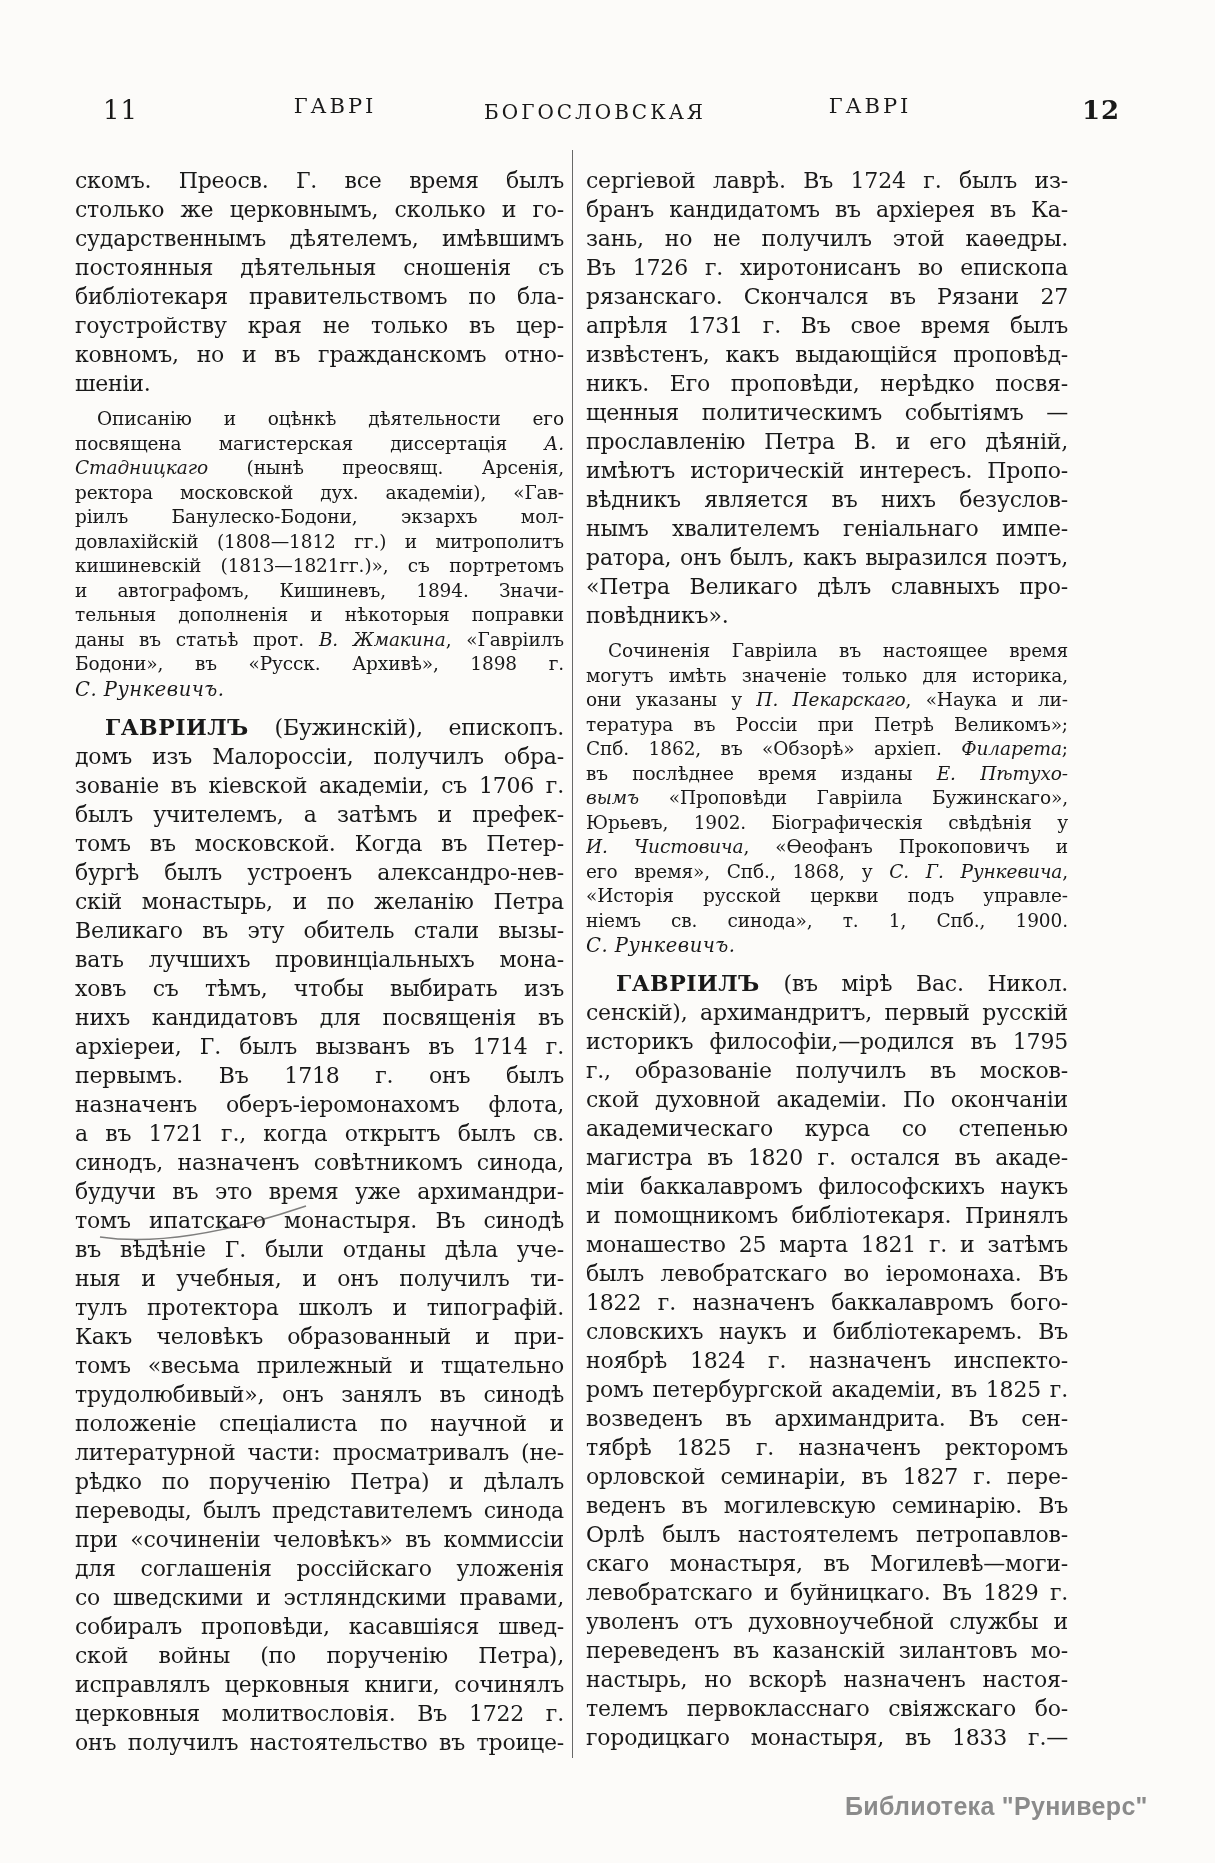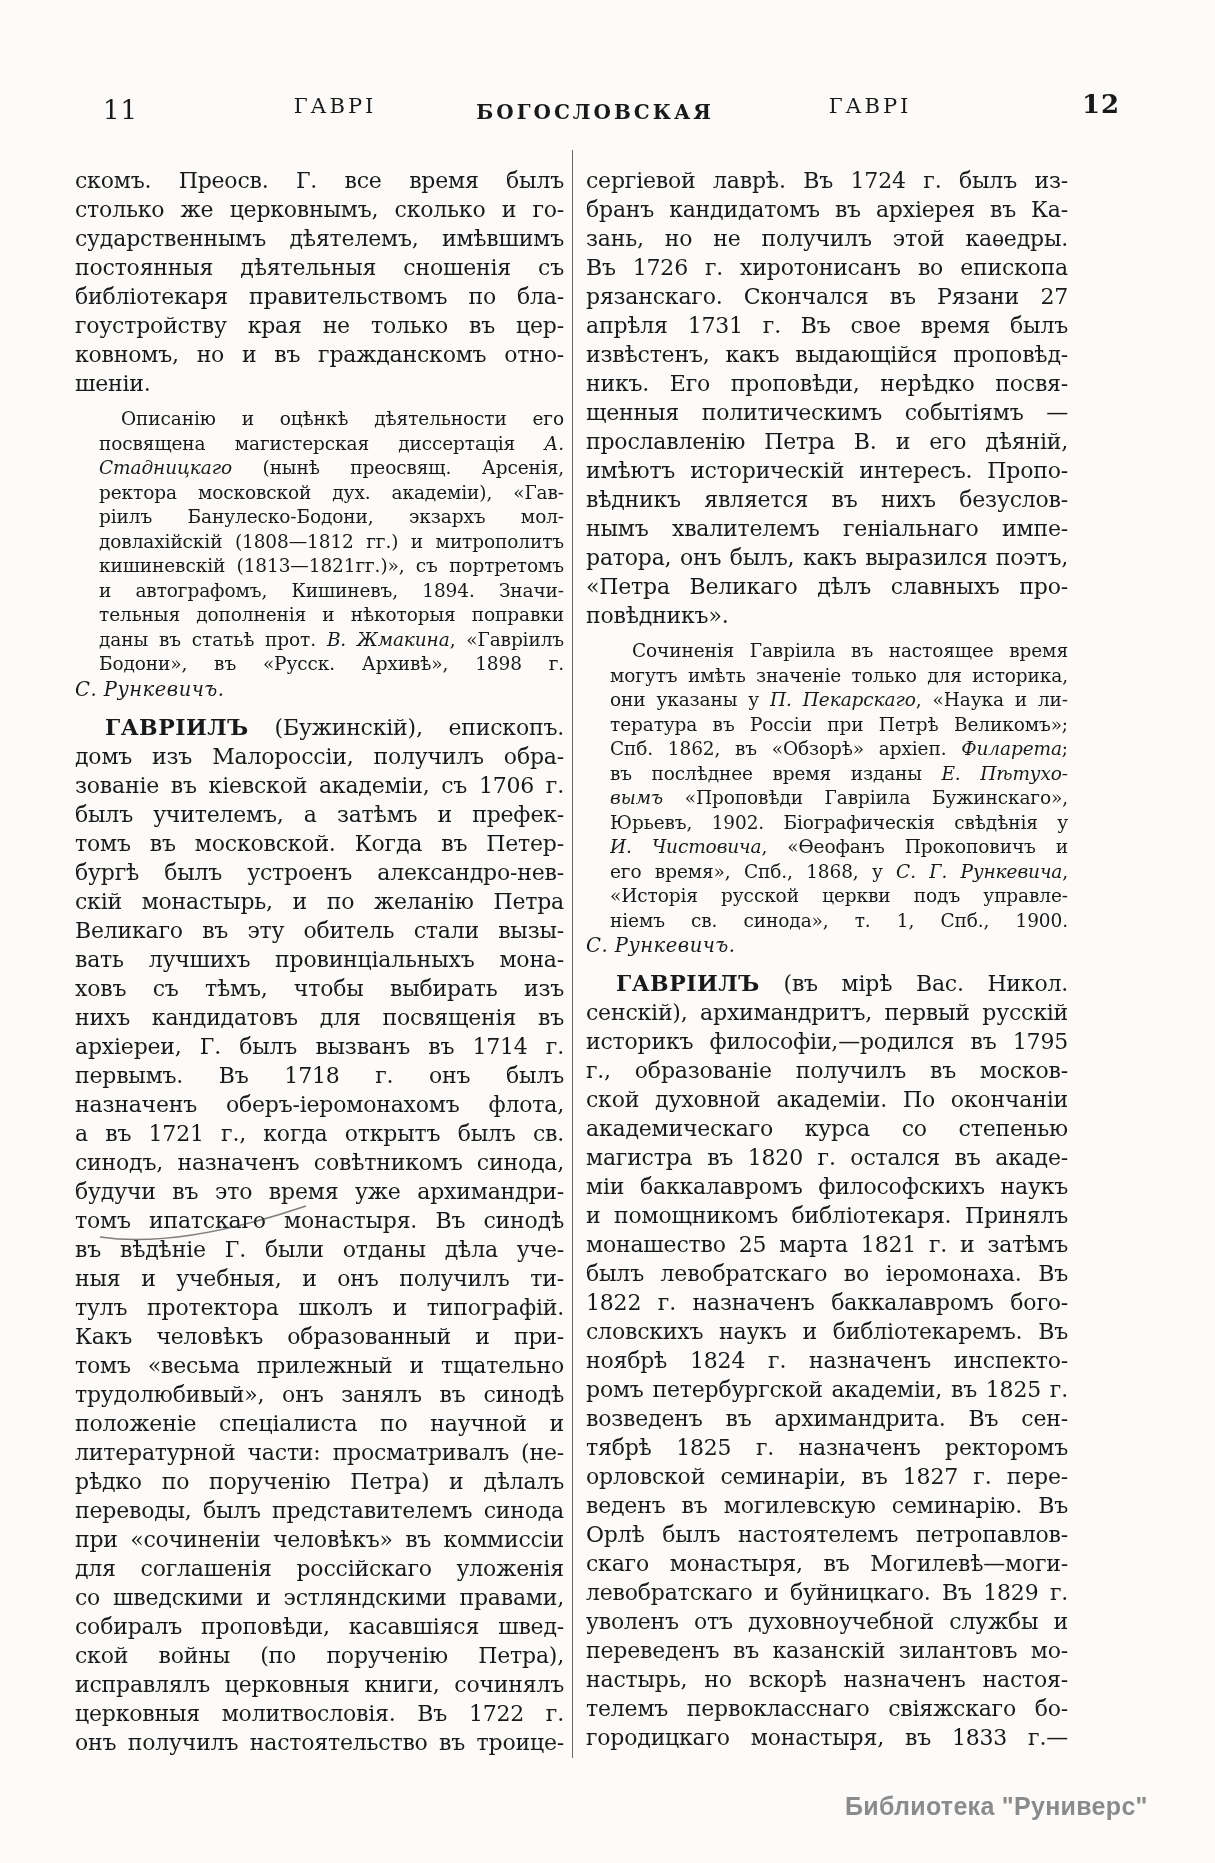--- a/index.html
+++ b/index.html
@@ -10,25 +10,25 @@
     color:#191919;
     font-family:"DejaVu Serif","Liberation Serif",serif;
     overflow:hidden;
   }
   .page { position:absolute; inset:0; }
 
   
   .runhead span { position:absolute; white-space:nowrap; }
   .pn { font-size:26px; letter-spacing:1px; }
   #pn-l { left:103px; top:95px; }
-  #pn-r { left:1082px; top:89px; font-weight:bold; }
+  #pn-r { left:1082px; top:95px; font-weight:bold; }
   .rt { font-size:21px; letter-spacing:3px; }
   #rt-l { left:335px; top:94px; transform:translateX(-50%); }
   #rt-r { left:870px; top:94px; transform:translateX(-50%); }
-  .ct { font-size:20px; letter-spacing:3px; left:595px; top:100px; transform:translateX(-50%);font-weight:bold; }
+  .ct { font-size:20px; letter-spacing:3px; left:595px; top:100px; transform:translateX(-50%); }
 
   
   .divider {
     position:absolute; left:572px; top:150px;
     width:1px; height:1608px; background:#4d4d4d; opacity:.85;
   }
 
   
   .col { position:absolute; top:166px; }
   #col-left  { left:75px;  width:489px; }
@@ -36,21 +36,21 @@
 
   .para.body .line {
     font-size:22px; line-height:29px; height:29px; overflow:hidden;
     text-align:justify; text-align-last:justify;
     letter-spacing:-0.2px; word-spacing:1.5px;
   }
   .para.small { margin-top:9px; }
   .para.small .line {
     font-size:18.5px; line-height:24.5px; height:24.5px; overflow:hidden;
     text-align:justify; text-align-last:justify;
-    letter-spacing:-0.1px; word-spacing:1px;margin-left:24px;
+    letter-spacing:-0.1px; word-spacing:1px;
   }
   .para.headword { margin-top:10px; }
   .line.first { text-indent:30px; }
   .para.small .line.first { text-indent:22px; }
   .line.end { text-align-last:left; }
   .para.signature {
     font-size:19.5px; line-height:26px; height:26px;
     padding-right:55px; font-style:italic;
     letter-spacing:0.5px;
   }

